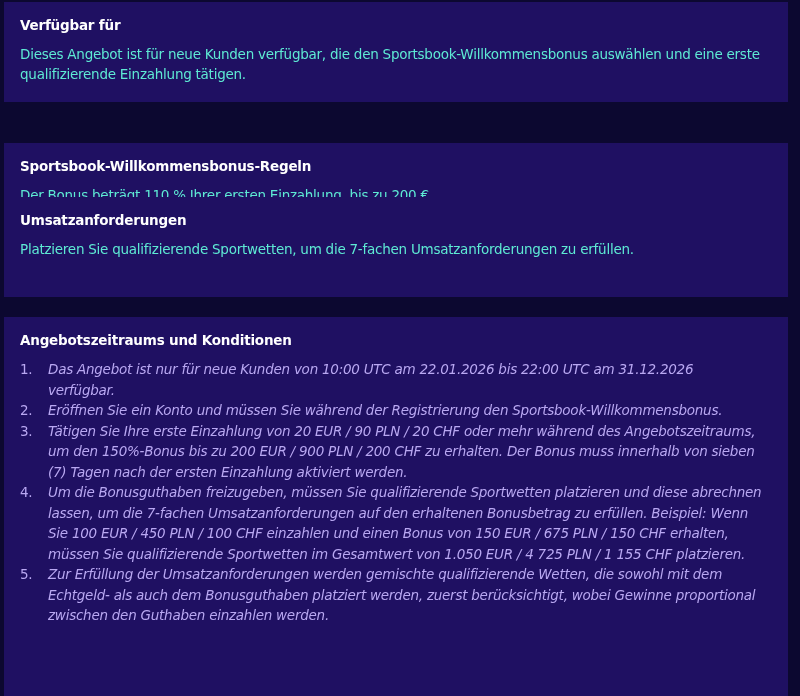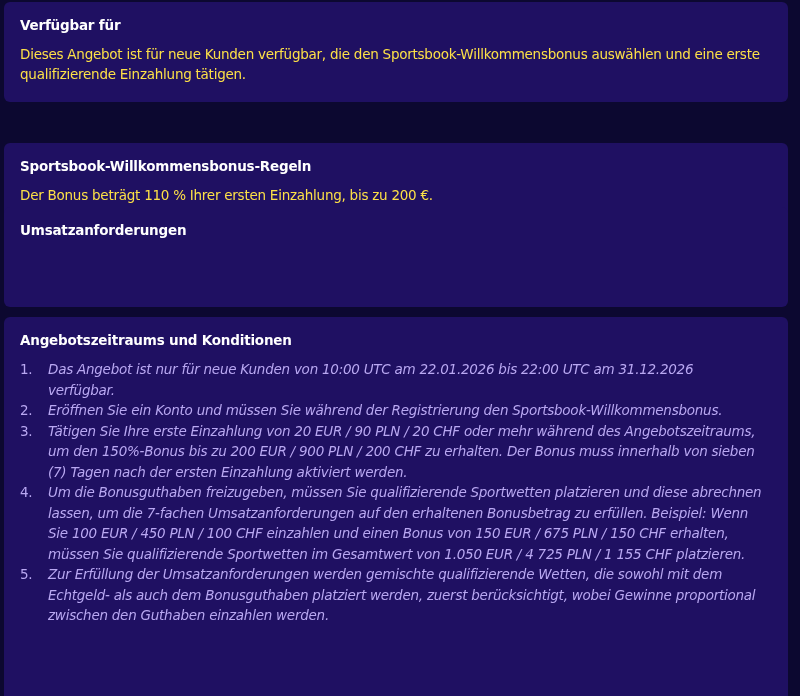--- a/index.html
+++ b/index.html
@@ -12,42 +12,42 @@
     overflow: hidden;
     background: #0c0830;
     font-family: "DejaVu Sans", sans-serif;
     position: relative;
   }
   .card {
     position: absolute;
     left: 4px;
     width: 784px;
     background: #1f1062;
-    border-radius: 6px;
+    border-radius: 0;
     box-sizing: border-box;
     padding: 14px 16px 14px 16px;
   }
   .card-title {
     color: #ffffff;
     font-weight: bold;
     font-size: 13.5px;
     letter-spacing: -0.2px;
     line-height: 18px;
     margin: 0 0 10px 0;
   }
   .card-body {
-    color: #fde047;
+    color: #5eead4;
     font-size: 13.5px;
     letter-spacing: -0.25px;
     line-height: 20px;
     margin: 0;
   }
   #card-available { top: 2px; height: 100px; }
   #card-rules { top: 113px; height: 82px; margin-top: 30px; }
-  #card-wagering { top: 207px; height: 100px; }
+  #card-wagering { top: 197px; height: 100px; }
   #card-terms { top: 317px; height: 400px; }
 
   ol.terms {
     list-style: none;
     margin: 0;
     padding: 0;
     color: #b9a8f2;
     font-size: 13.5px;
     letter-spacing: -0.25px;
     line-height: 20.5px;
@@ -77,20 +77,21 @@
   <p class="card-body">Dieses Angebot ist für neue Kunden verfügbar, die den Sportsbook-Willkommensbonus auswählen und eine erste qualifizierende Einzahlung tätigen.</p>
 </section>
 
 <section class="card" id="card-rules">
   <h2 class="card-title">Sportsbook-Willkommensbonus-Regeln</h2>
   <p class="card-body">Der Bonus beträgt 110 % Ihrer ersten Einzahlung, bis zu 200 €.</p>
 </section>
 
 <section class="card" id="card-wagering">
   <h2 class="card-title">Umsatzanforderungen</h2>
+  <p class="card-body">Platzieren Sie qualifizierende Sportwetten, um die 7-fachen Umsatzanforderungen zu erfüllen.</p>
 </section>
 
 <section class="card" id="card-terms">
   <h2 class="card-title">Angebotszeitraums und Konditionen</h2>
   <ol class="terms">
     <li>
       <span class="num">1.</span>
       <span class="txt">Das Angebot ist nur für neue Kunden von 10:00 UTC am 22.01.2026 bis 22:00 UTC am 31.12.2026 verfügbar.</span>
     </li>
     <li>

